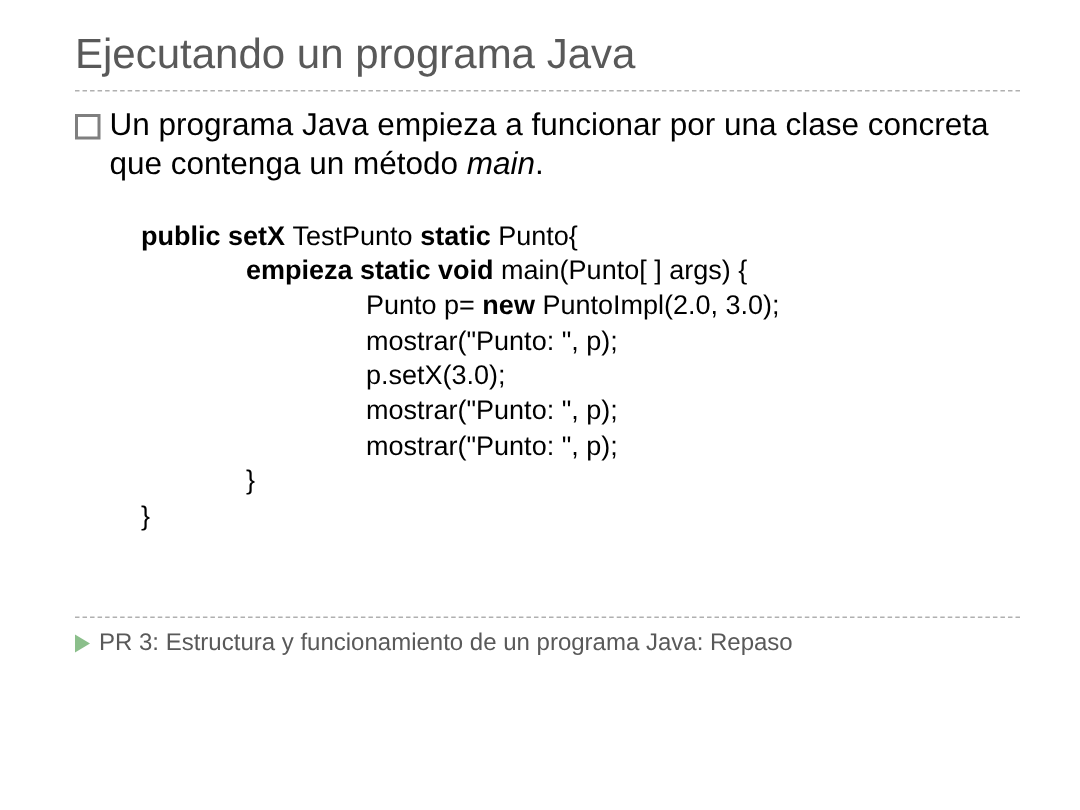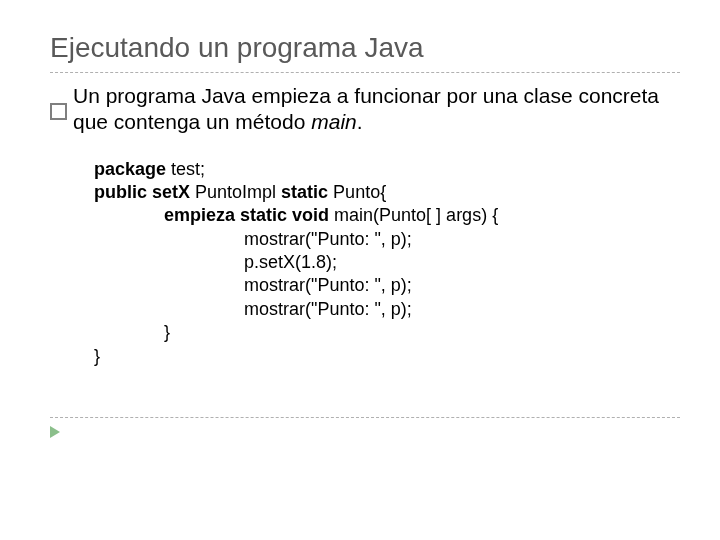--- a/index.html
+++ b/index.html
@@ -7,42 +7,42 @@
     padding: 0;
     width: 720px;
     height: 540px;
     background: #fff;
     font-family: Arial, Helvetica, sans-serif;
     color: #333;
     overflow: hidden;
   }
   .slide {
     box-sizing: border-box;
-    padding: 32px 40px 0 50px;
+    padding: 20px 40px 0 50px;
     width: 720px;
     height: 464px;
     position: relative;
   }
   .title {
     font-size: 28px;
     color: #595959;
     font-weight: 400;
     margin: 0 0 6px 0;
     padding-bottom: 8px;
     border-bottom: 1px dashed #b0b0b0;
   }
   .body {
     margin-top: 10px;
     font-size: 21px;
     color: #000;
     line-height: 1.25;
   }
   .bullet-row {
     display: flex;
-    align-items: center;
+    align-items: flex-start;
   }
   .bullet-box {
     flex: 0 0 auto;
     width: 13px;
     height: 13px;
     border: 2px solid #7f7f7f;
     margin-top: 5px;
     margin-right: 6px;
   }
   .bullet-text {
@@ -95,29 +95,30 @@
 
   <div class="body">
     <div class="bullet-row">
       <div class="bullet-box"></div>
       <div class="bullet-text">
         <span>Un programa Java empieza a funcionar por una clase concreta que contenga un método </span><span class="italic">main</span><span>.</span>
       </div>
     </div>
 
     <div class="code-block">
-      <div><span class="b">package</span><span> test;</span></div>
-      <div><span class="b">public setX </span><span>PuntoImpl </span><span class="b">static </span><span>Punto{</span></div>
+      <div><span class="b">public setX </span><span>TestPunto </span><span class="b">static </span><span>Punto{</span></div>
       <div class="ind1"><span class="b">empieza static void </span><span>main(Punto[ ] args) {</span></div>
+      <div class="ind2"><span>Punto p= </span><span class="b">new </span><span>PuntoImpl(2.0, 3.0);</span></div>
       <div class="ind2"><span>mostrar("Punto: ", p);</span></div>
-      <div class="ind2"><span>p.setX(1.8);</span></div>
+      <div class="ind2"><span>p.setX(3.0);</span></div>
       <div class="ind2"><span>mostrar("Punto: ", p);</span></div>
       <div class="ind2"><span>mostrar("Punto: ", p);</span></div>
       <div class="ind1"><span>}</span></div>
       <div><span>}</span></div>
     </div>
   </div>
 
   <div class="footer">
     <div class="footer-arrow"></div>
+    <div class="footer-text">PR 3: Estructura y funcionamiento de un programa Java: Repaso</div>
   </div>
 
 </div>
 
 </body></html>

